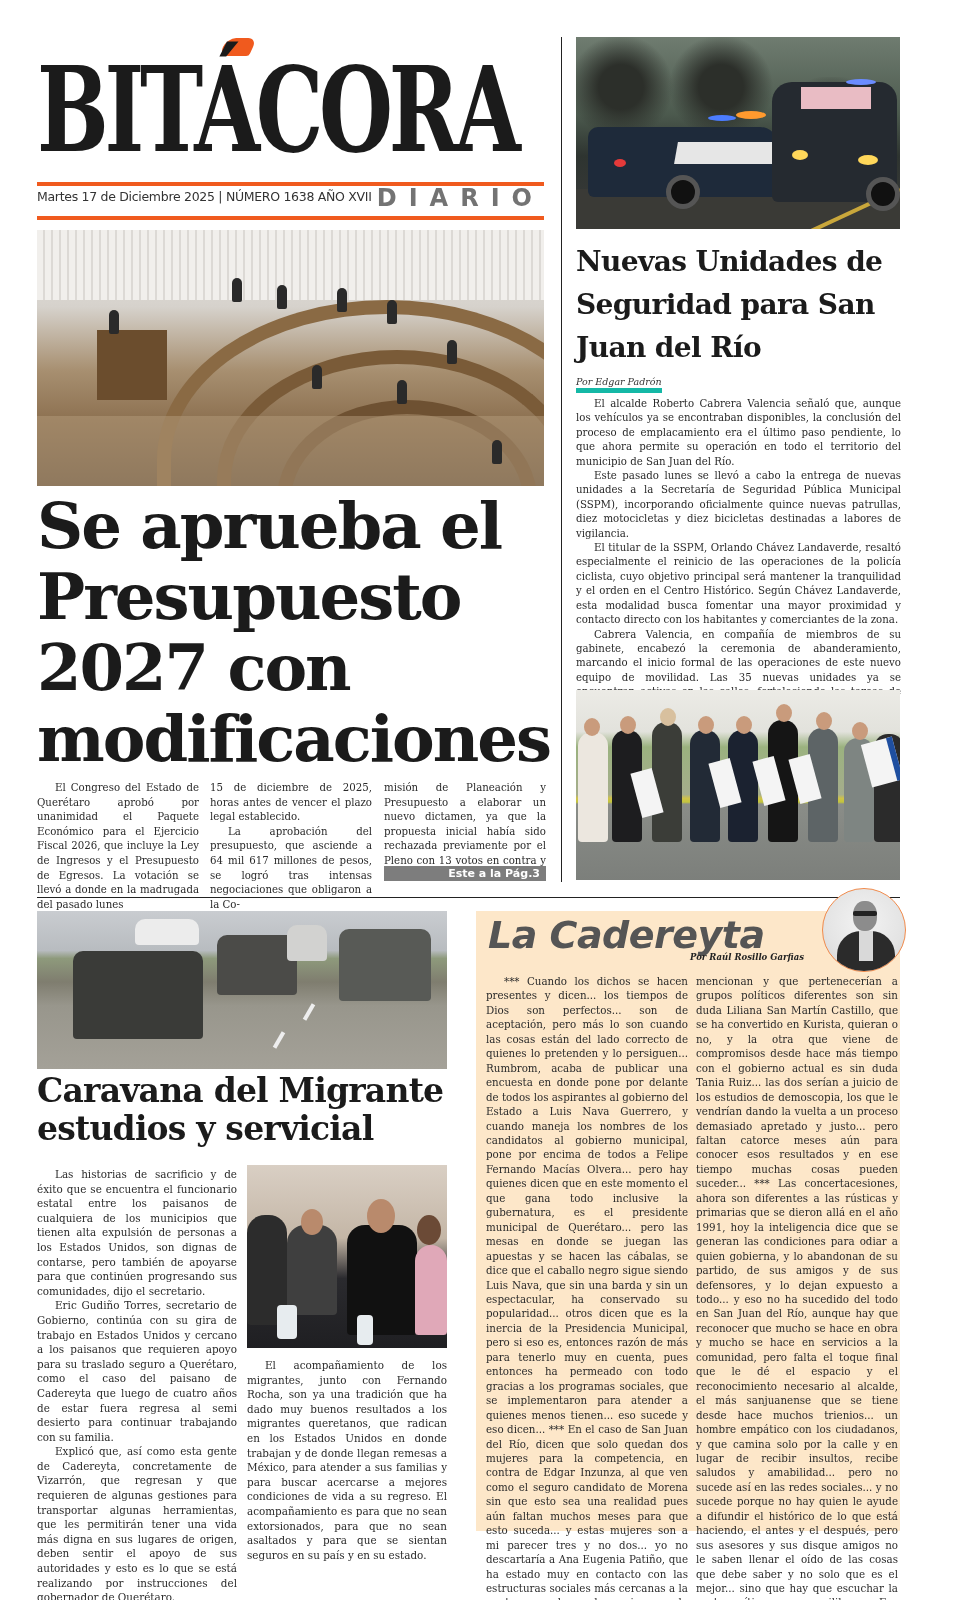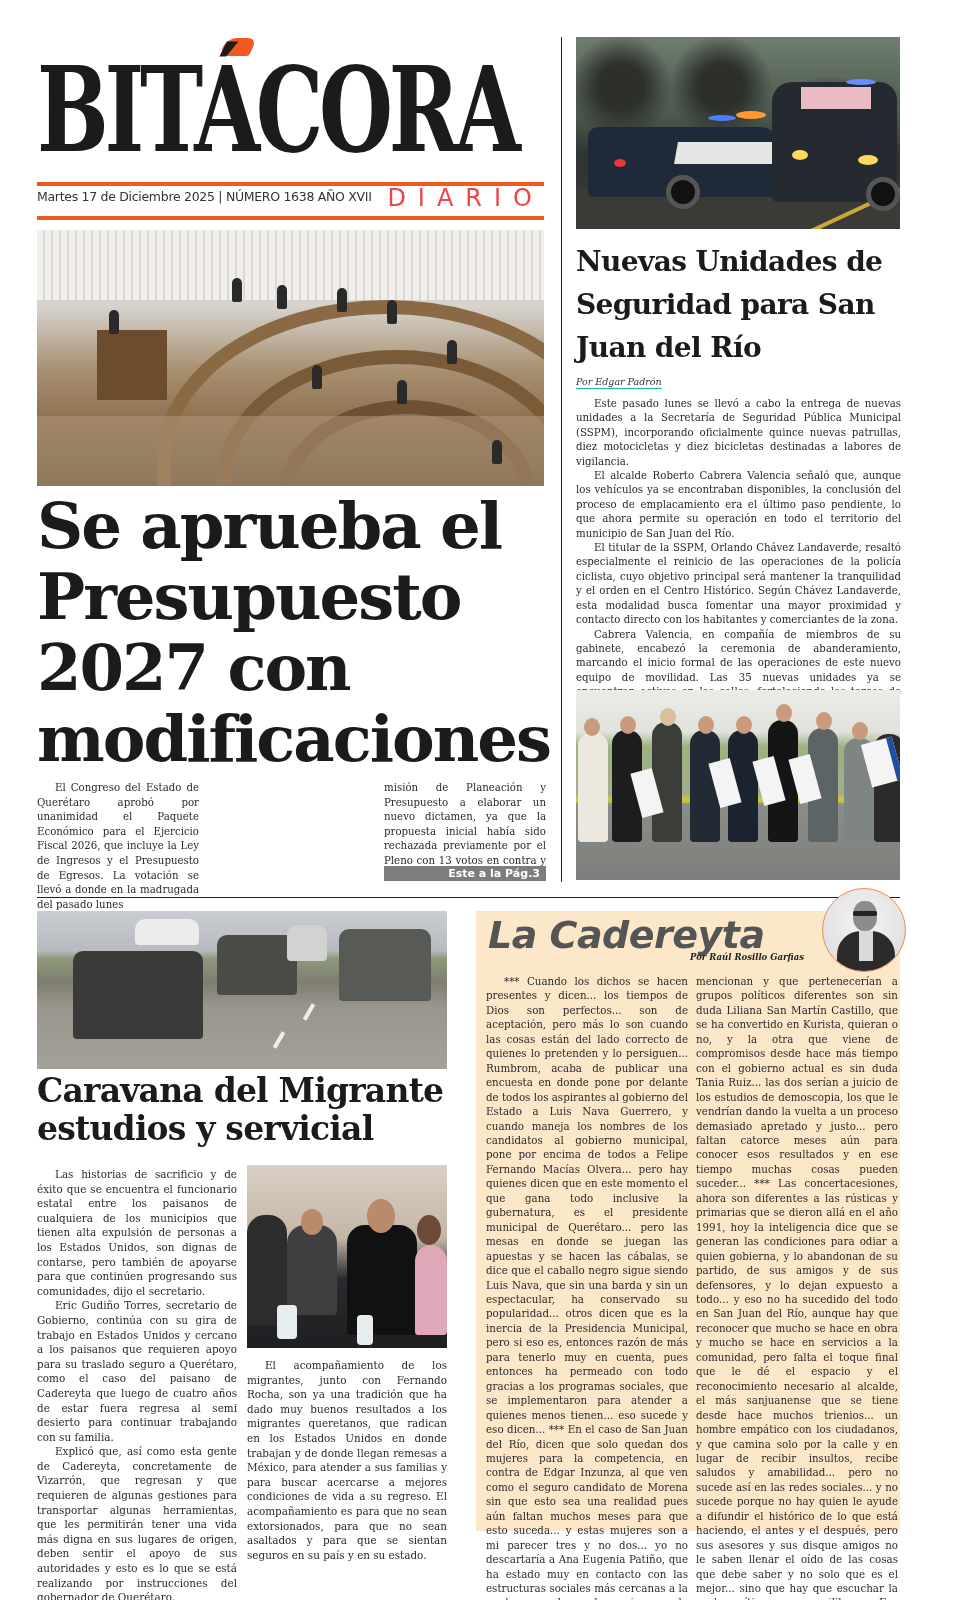--- a/index.html
+++ b/index.html
@@ -21,21 +21,21 @@
   }
   .rule-orange { position: absolute; left: 0; width: 507px; height: 4px; background: #f05a1e; }
   .rule-1 { top: 144px; }
   .rule-2 { top: 178px; }
   .dateline {
     position: absolute; left: 0; top: 151px; font-family: "DejaVu Sans", sans-serif;
     font-size: 12.5px; color: #333; letter-spacing: -0.3px; white-space: nowrap;
   }
   .diario {
     position: absolute; right: 0; top: 146px; font-family: "DejaVu Sans", sans-serif;
-    font-weight: normal; font-size: 24px; letter-spacing: 12px; color: #ef4444;
+    font-weight: bold; font-size: 24px; letter-spacing: 12px; color: #737373;
   }
 
   
   .photo { position: absolute; overflow: hidden; }
   .headline { position: absolute; font-family: "DejaVu Serif", serif; font-weight: bold; color: #1b1b1b; }
   .body-text {
     position: absolute; font-family: "DejaVu Serif", serif; font-size: 10.6px; line-height: 14.6px;
     color: #2a2a2a; text-align: justify; hyphens: auto;
   }
   .body-text p { text-indent: 18px; }
@@ -82,21 +82,21 @@
   .ph-caravan .lane { position:absolute; width:4px; height:18px; background:#eee; transform: rotate(30deg); }
 
   
   .ph-meeting { left: 247px; top: 1165px; width: 200px; height: 183px;
     background: linear-gradient(180deg, #d9cfc4 0%, #c4b6a6 40%, #2a2a2e 62%, #1f1f22 100%); }
   .ph-meeting .p { position:absolute; border-radius: 18px 18px 4px 4px; }
   .ph-meeting .h { position:absolute; border-radius:50%; background:#b98a6c; }
 
   
   .h-police { left: 576px; top: 240px; width: 340px; font-size: 28px; line-height: 43px; letter-spacing: -0.6px; }
-  .byline-edgar { position:absolute; left: 576px; top: 376px; font-family: "DejaVu Serif", serif; font-style: italic; font-size: 9.5px; color:#333; border-bottom: 1px solid #14b8a6; padding-bottom:1px; }
+  .byline-edgar { position:absolute; left: 576px; top: 376px; font-family: "DejaVu Serif", serif; font-style: italic; font-size: 9.5px; color:#333; border-bottom: 5px solid #14b8a6; padding-bottom:1px; }
   .body-police { left: 576px; top: 397px; width: 325px; font-size: 10.2px; line-height: 14.4px; }
 
   .h-main { left: 37px; top: 490px; width: 520px; font-size: 64px; line-height: 71px; letter-spacing: -2px; }
   .body-main { top: 781px; width: 162px; font-size: 10.2px; line-height: 14.6px; }
   .body-main.c1 { left: 37px; }
   .body-main.c2 { left: 210px; }
   .body-main.c3 { left: 384px; }
   .pase {
     position:absolute; left: 384px; top: 866px; width: 162px; height: 15px; background:#7d7d7d;
     color:#fff; font-family: "DejaVu Sans", sans-serif; font-weight: bold; font-size: 11px; line-height: 15px;
@@ -157,20 +157,22 @@
   <div class="person" style="left:410px; top:110px;"></div>
   <div class="person" style="left:455px; top:210px;"></div>
 </div>
 
 <h1 class="headline h-main">Se aprueba el Presupuesto 2027 con modificaciones</h1>
 
 <div class="body-text body-main c1">
   <p>El Congreso del Estado de Querétaro aprobó por unanimidad el Paquete Económico para el Ejercicio Fiscal 2026, que incluye la Ley de Ingresos y el Presupuesto de Egresos. La votación se llevó a donde en la madrugada del pasado lunes</p>
 </div>
 <div class="body-text body-main c2">
+  <p style="text-indent:0">15 de diciembre de 2025, horas antes de vencer el plazo legal establecido.</p>
+  <p>La aprobación del presupuesto, que asciende a 64 mil 617 millones de pesos, se logró tras intensas negociaciones que obligaron a la Co-</p>
 </div>
 <div class="body-text body-main c3">
   <p style="text-indent:0">misión de Planeación y Presupuesto a elaborar un nuevo dictamen, ya que la propuesta inicial había sido rechazada previamente por el Pleno con 13 votos en contra y 12 a favor.</p>
 </div>
 <div class="pase">Este a la Pág.3</div>
 
 <div class="photo ph-police" aria-label="Patrullas de Policía Municipal">
   <div class="tree" style="left:-10px;"></div>
   <div class="tree" style="left:90px;"></div>
   <div class="tree" style="left:200px; top:40px;"></div>
@@ -186,22 +188,22 @@
   <div class="light" style="left:216px; top:113px; width:16px; height:10px; background:#ffd75a;"></div>
   <div class="light" style="left:282px; top:118px; width:20px; height:10px; background:#ffd75a;"></div>
   <div class="light" style="left:38px; top:122px; width:12px; height:8px; background:#e53a3a;"></div>
   <div class="wheel" style="left:90px; top:138px;"></div>
   <div class="wheel" style="left:290px; top:140px;"></div>
 </div>
 
 <h2 class="headline h-police">Nuevas Unidades de Seguridad para San Juan del Río</h2>
 <div class="byline-edgar">Por Edgar Padrón</div>
 <div class="body-text body-police">
+  <p>El alcalde Roberto Cabrera Valencia señaló que, aunque los vehículos ya se encontraban disponibles, la conclusión del proceso de emplacamiento era el último paso pendiente, lo que ahora permite su operación en todo el territorio del municipio de San Juan del Río.</p>
   <p>Este pasado lunes se llevó a cabo la entrega de nuevas unidades a la Secretaría de Seguridad Pública Municipal (SSPM), incorporando oficialmente quince nuevas patrullas, diez motocicletas y diez bicicletas destinadas a labores de vigilancia.</p>
-  <p>El alcalde Roberto Cabrera Valencia señaló que, aunque los vehículos ya se encontraban disponibles, la conclusión del proceso de emplacamiento era el último paso pendiente, lo que ahora permite su operación en todo el territorio del municipio de San Juan del Río.</p>
   <p>El titular de la SSPM, Orlando Chávez Landaverde, resaltó especialmente el reinicio de las operaciones de la policía ciclista, cuyo objetivo principal será mantener la tranquilidad y el orden en el Centro Histórico. Según Chávez Landaverde, esta modalidad busca fomentar una mayor proximidad y contacto directo con los habitantes y comerciantes de la zona.</p>
   <p>Cabrera Valencia, en compañía de miembros de su gabinete, encabezó la ceremonia de abanderamiento, marcando el inicio formal de las operaciones de este nuevo equipo de movilidad. Las 35 nuevas unidades ya se encuentran activas en las calles, fortaleciendo las tareas de prevención y respuesta en el municipio.</p>
 </div>
 
 <div class="photo ph-ceremony" aria-label="Ceremonia de abanderamiento">
   <div class="figure" style="left:2px; height:110px; background:#ece7df;"></div>
   <div class="head" style="left:8px; top:28px;"></div>
   <div class="figure" style="left:36px; height:112px; background:#1d1d1f;"></div>
   <div class="head" style="left:44px; top:26px;"></div>
   <div class="figure" style="left:76px; height:120px; background:#3b3d38;"></div>

